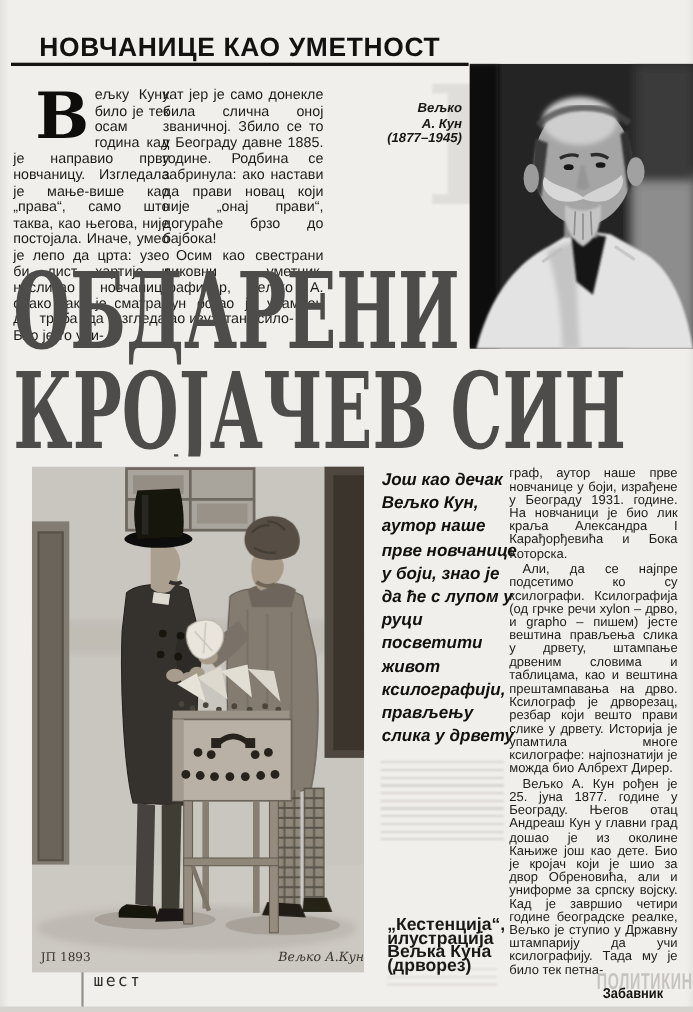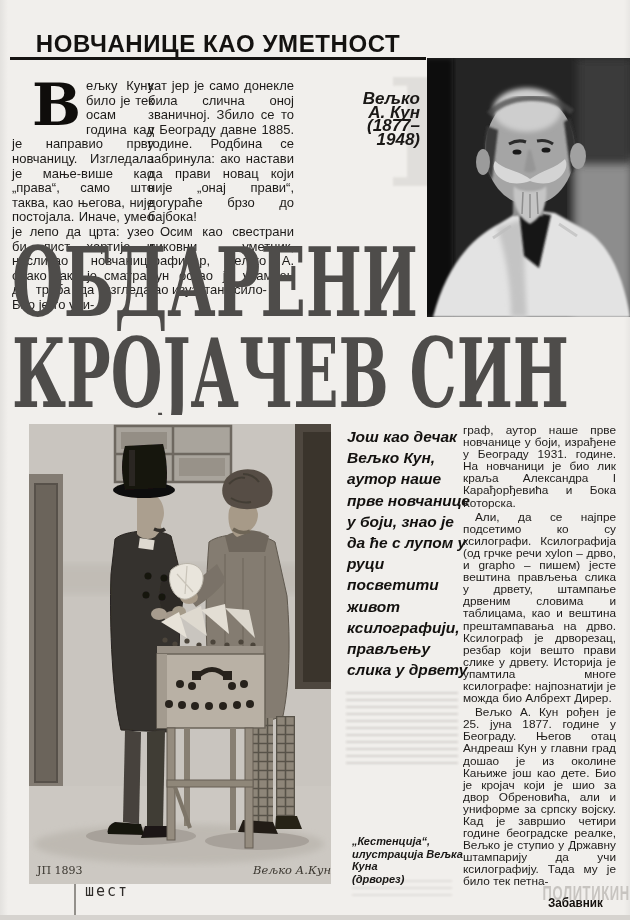--- a/index.html
+++ b/index.html
@@ -21,21 +21,21 @@
   .ghost-letter{position:absolute;left:386px;top:58px;font-family:"DejaVu Serif",serif;
     font-weight:bold;font-size:150px;line-height:1;color:#6f6b66;opacity:.12;z-index:1;
     filter:blur(1px);}
   .stripe{position:absolute;background:repeating-linear-gradient(180deg, rgba(110,105,98,.20) 0 2px, rgba(0,0,0,0) 2px 7px);filter:blur(1px);z-index:0;}
   .stripeA{left:346px;top:692px;width:112px;height:74px;}
   .stripeB{left:352px;top:880px;width:100px;height:18px;opacity:.6;}
   .bottom-strip{position:absolute;left:0;bottom:0;width:100%;height:5px;background:#d6d3cf;}
   
   .photo{position:absolute;left:427px;top:58px;width:203px;height:259px;z-index:2;}
   .photo-caption{position:absolute;left:330px;top:92px;width:90px;text-align:right;
-    font-weight:bold;font-style:italic;font-size:17px;line-height:13.5px;color:#1a1816;z-index:3;}
+    font-weight:bold;font-style:italic;font-size:12px;line-height:13.5px;color:#1a1816;z-index:3;}
   
   .bodytext{font-size:13px;line-height:14.6px;text-align:justify;}
   .col1{position:absolute;left:12px;top:79px;width:142px;}
   .col2{position:absolute;left:148px;top:79px;width:146px;}
   .col1 p,.col2 p,.col3 p{margin:0;}
   .dropcap{float:left;font-family:"DejaVu Serif",serif;font-weight:bold;
     font-size:58px;line-height:46px;margin:3px 5px 0 20px;color:#0f0d0b;}
   .indent{text-indent:12px;}
   .sp{margin-top:1px;}
   
@@ -46,21 +46,21 @@
   
   .lead{position:absolute;left:347px;top:426px;width:126px;
     font-weight:bold;font-style:italic;font-size:15.5px;line-height:21.2px;color:#13110f;}
   
   .col3{position:absolute;left:463px;top:424px;width:165px;font-size:11.8px;line-height:12.1px;text-align:justify;}
   .col3 p{margin:0 12px 2px 0;}
   .subhead{margin:4px 0 3px 0;text-align:center;font-size:12.5px;font-weight:bold;
     background:#dedbd6;padding:2px 0;color:#14120f;}
   
   .ill-caption{position:absolute;left:352px;top:835px;width:118px;
-    font-weight:bold;font-style:italic;font-size:11px;line-height:12.6px;color:#1a1816;}
+    font-weight:bold;font-size:16px;line-height:12.6px;color:#1a1816;}
   
   .folio-rule{position:absolute;left:74px;top:871px;width:2px;height:49px;background:#93908b;}
   .folio{position:absolute;left:85px;top:882px;font-family:"DejaVu Sans Mono",monospace;
     font-size:15px;letter-spacing:2px;color:#2f2c29;}
   .logo{position:absolute;left:546px;top:882px;width:84px;height:32px;}
   .logo-top{position:absolute;right:0;top:0;font-weight:bold;font-size:21px;line-height:21px;
     color:#c7c4c0;transform:scaleX(.62);transform-origin:right top;letter-spacing:1px;white-space:nowrap;}
   .logo-bottom{position:absolute;left:2px;top:13px;font-weight:bold;font-size:13px;
     color:#14110e;transform:scaleX(.9);transform-origin:left top;white-space:nowrap;}
 </style>
@@ -117,21 +117,21 @@
 
       <path d="M87,128 C92,135 114,135 119,128 C121,143 116,159 103,166 C90,159 85,143 87,128 Z" fill="#c5c5c5" filter="url(#b1)"></path>
       <path d="M96,134 L95,156 M103,136 L103,160 M110,134 L111,156" stroke="#8e8e8e" stroke-width="1.5" fill="none"></path>
       <path d="M66,180 L84,168 M150,178 L132,166" stroke="#bdbdbd" stroke-width="3" opacity=".7"></path>
     </svg>
   </div>
 
   <div class="photo-caption">
     <div>Вељко</div>
     <div>А. Кун</div>
-    <div>(1877–1948)</div>
+    <div>(1877–1945)</div>
   </div>
 
   <div class="col1 bodytext">
     <p>
       <span class="dropcap">В</span><span>ељку Куну било је тек осам година кад је направио прву новчаницу. Изгледала је мање-више као „права“, само што таква, као његова, није постојала. Иначе, умео је лепо да црта: узео би лист хартије и насликао новчаницу онако како је сматрао да треба да изгледа. Био је то уни-</span>
     </p>
   </div>
   <div class="col2 bodytext">
     <p>кат јер је само донекле била слична оној званичној. Збило се то у Београду давне 1885. године. Родбина се забринула: ако настави да прави новац који није „онај прави“, догураће брзо до бајбока!</p>
     <p class="indent sp">Осим као свестрани ликовни уметник, графичар, Вељко А. Кун остао је упамћен као изузетан ксило-</p>

